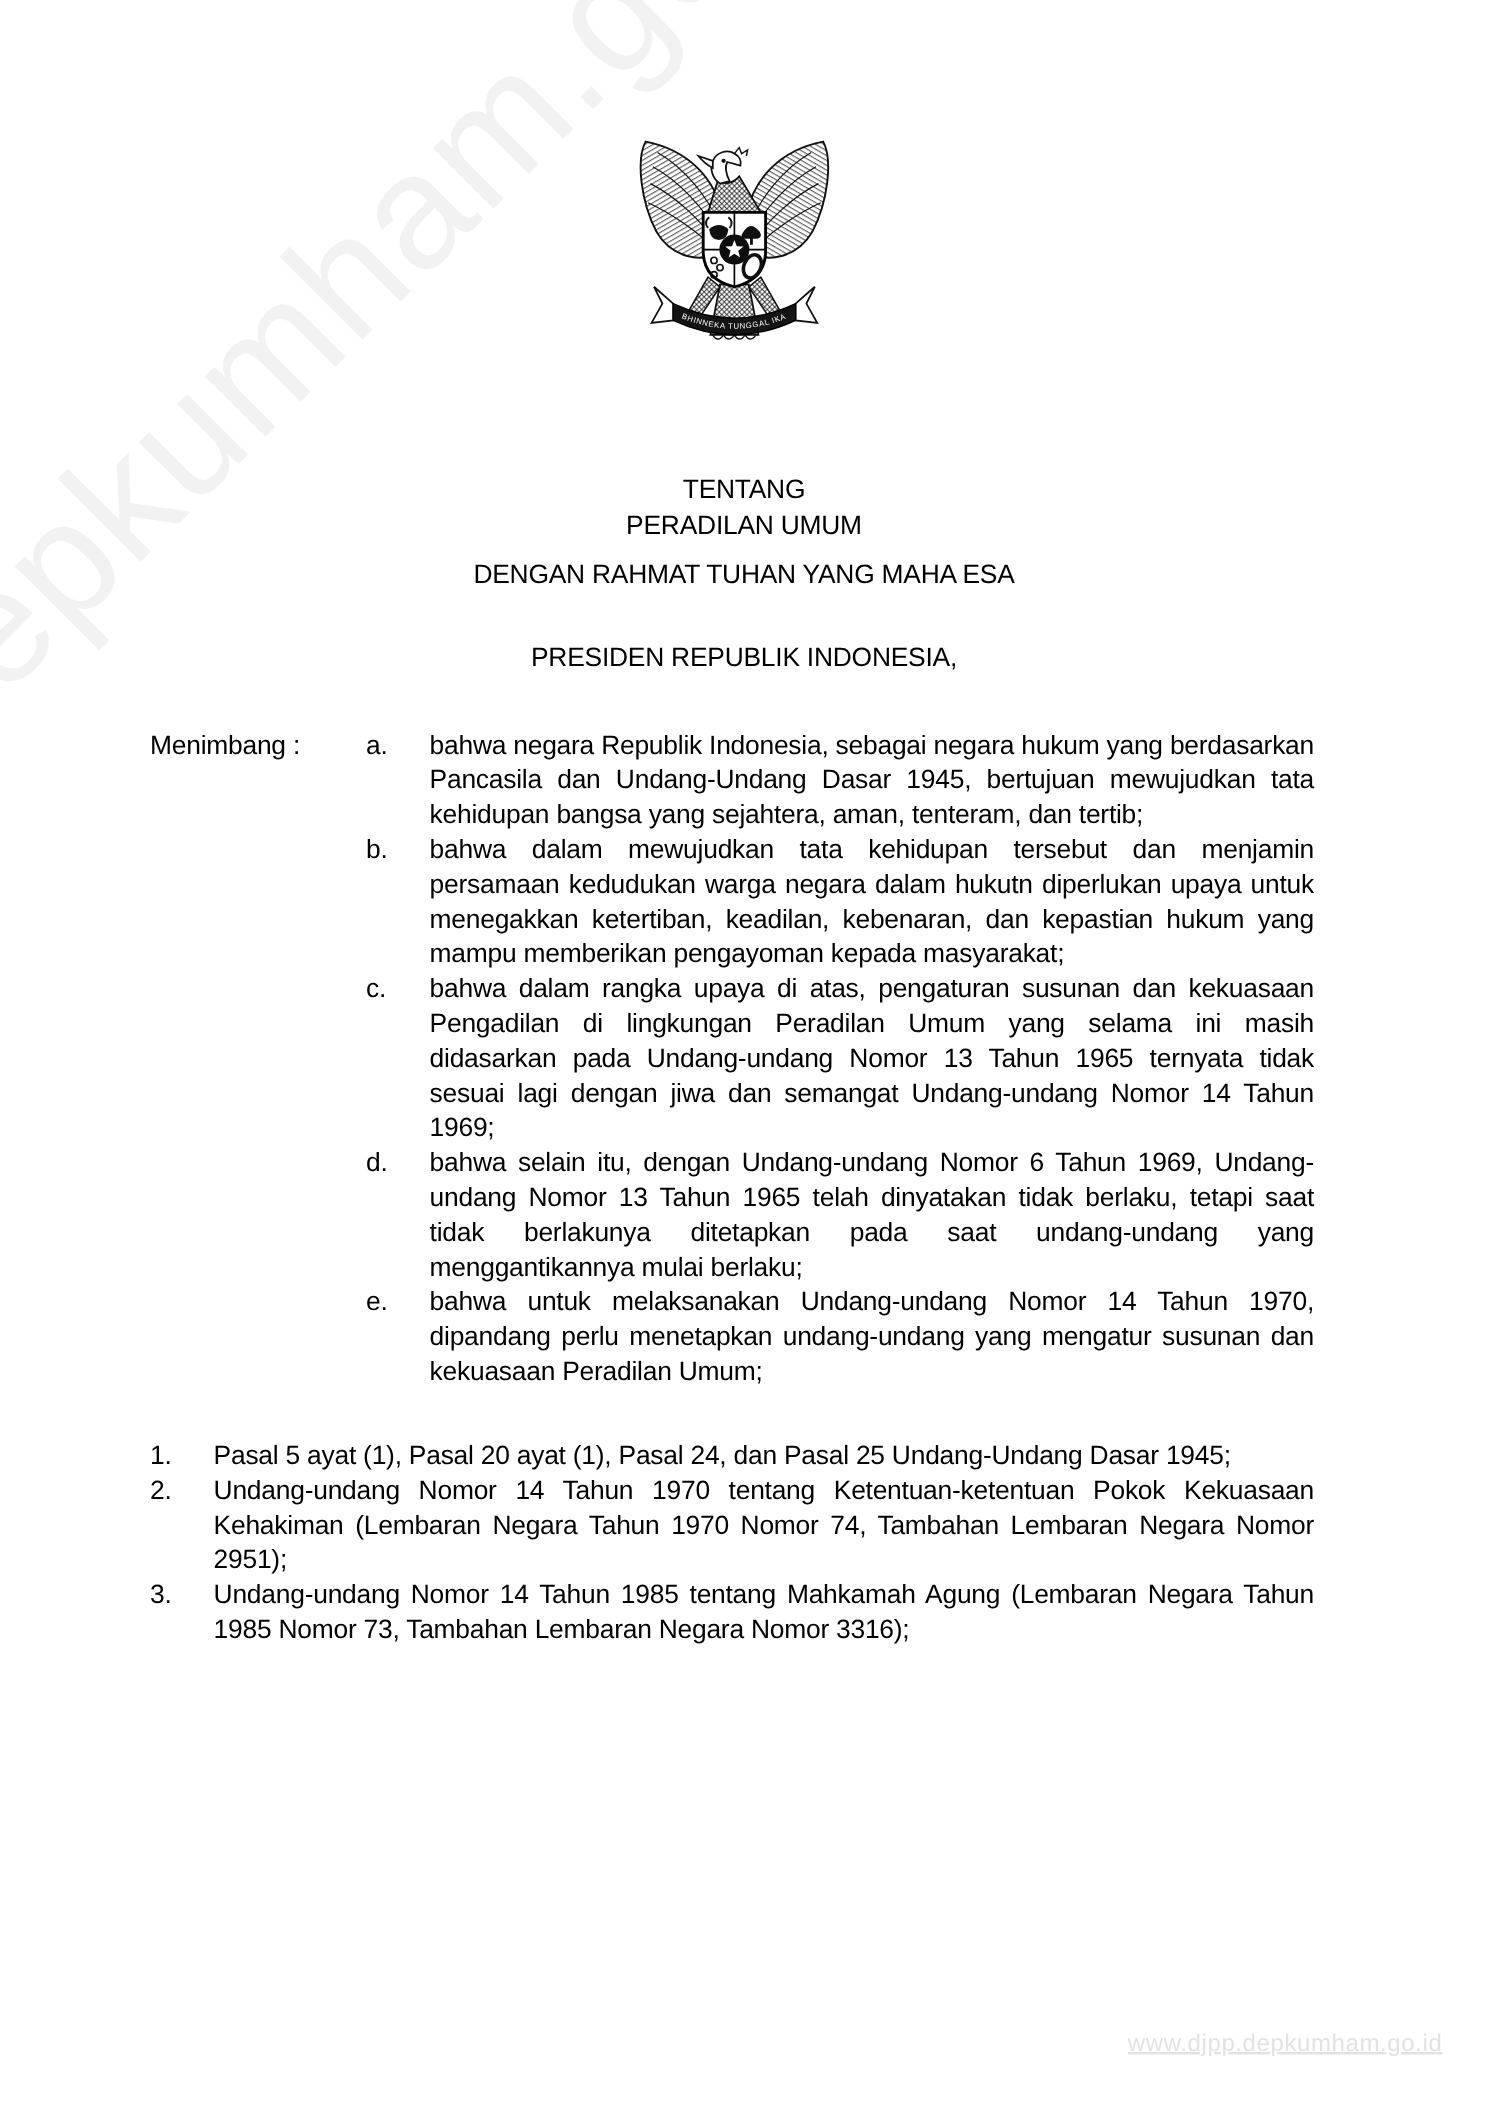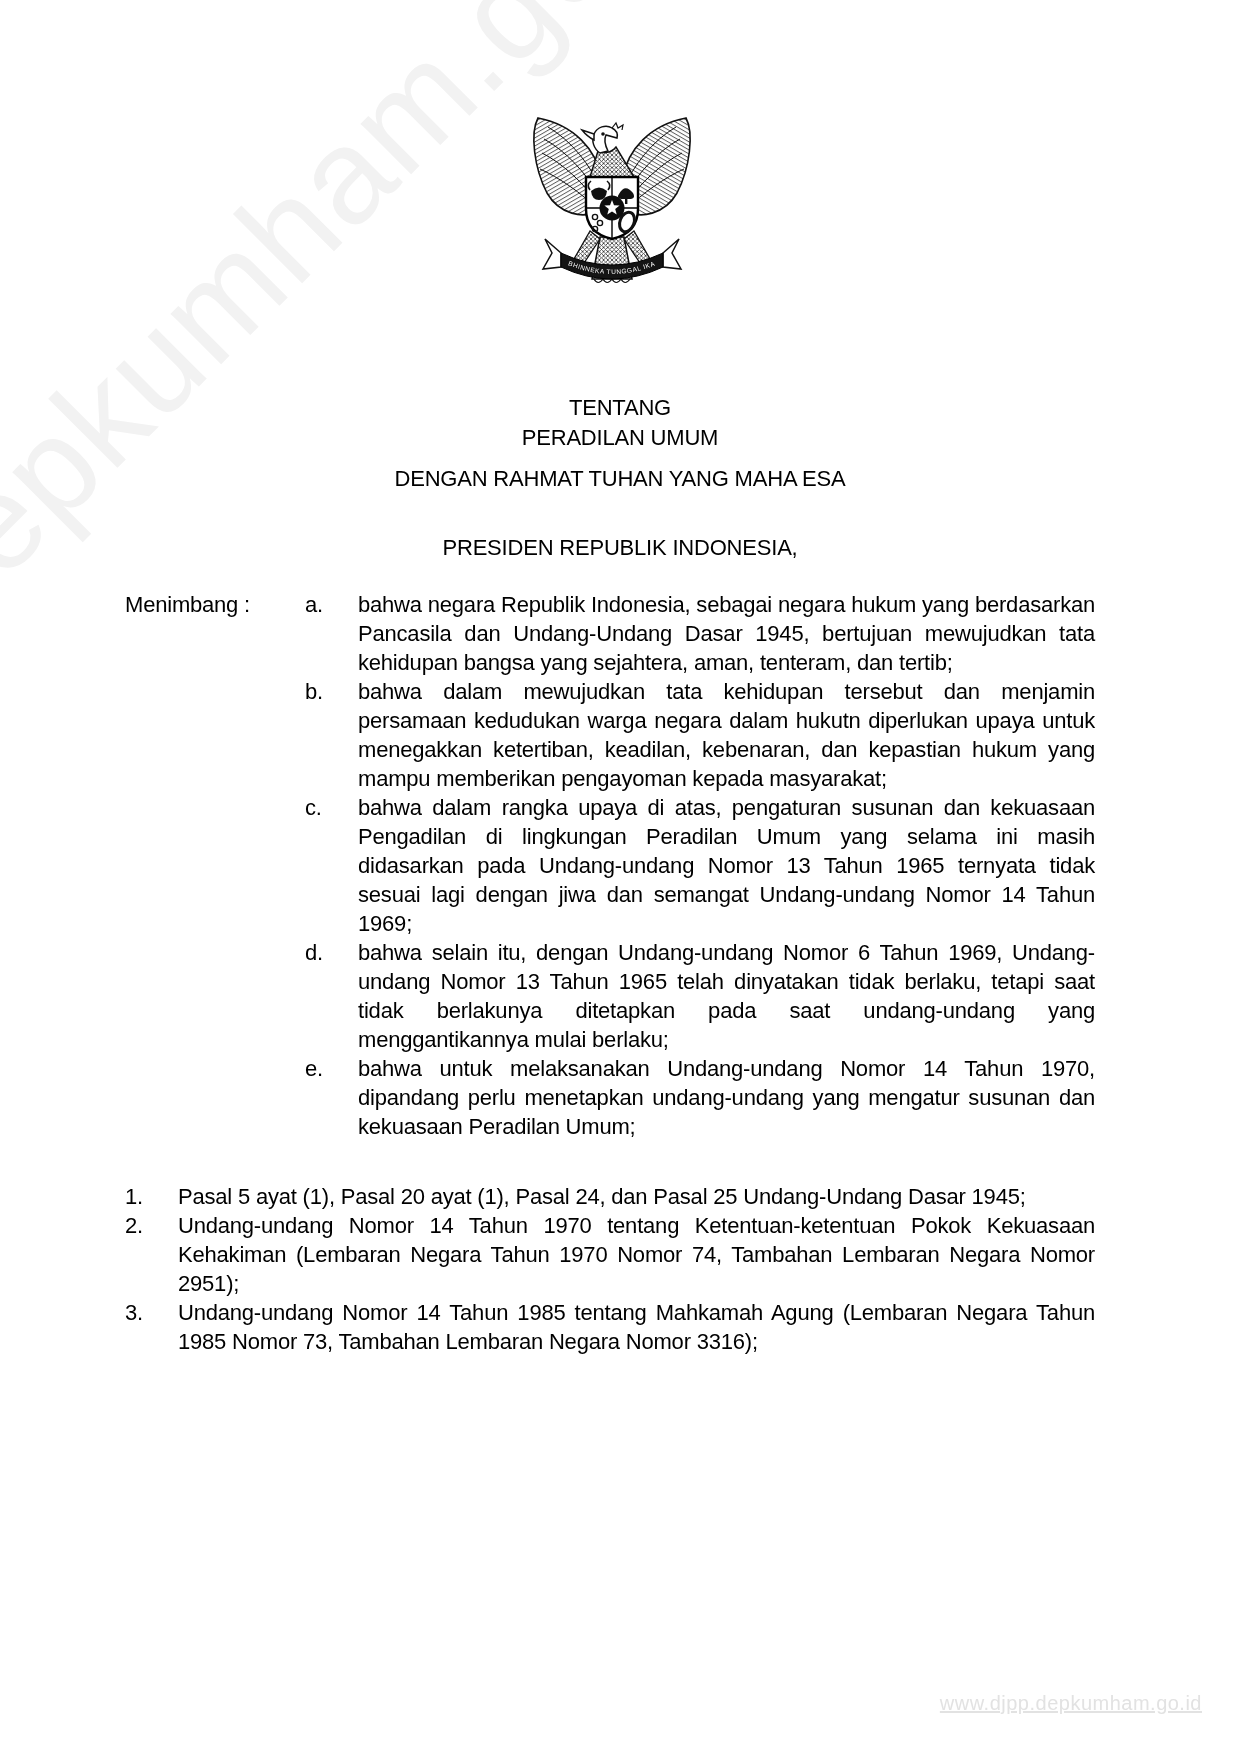--- a/index.html
+++ b/index.html
@@ -17,21 +17,21 @@
   .cline{
     position:absolute;left:0;width:100%;text-align:center;z-index:1;
     font-size:22px;line-height:30px;letter-spacing:-0.2px;
   }
   #title-block{top:303px;}
   #tentang-block{top:393px;}
   #invocation-block{top:464px;}
   #issuer-block{top:533px;}
   .clause{
     position:absolute;left:125px;width:970px;display:flex;z-index:1;
-    font-size:22px;line-height:29px;letter-spacing:-0.2px;
+    font-size:22px;line-height:29px;letter-spacing:-0.2px;margin-top:16px;
   }
   #menimbang-section{top:590px;}
   #mengingat-section{top:1182px;}
   .clause-label{width:180px;flex:none;}
   .clause-items{flex:1;min-width:0;}
   .item{display:flex;}
   .marker{width:53px;flex:none;}
   .item-text{flex:1;min-width:0;text-align:justify;}
   .footer-link{
     position:absolute;top:1692px;right:38px;z-index:1;

